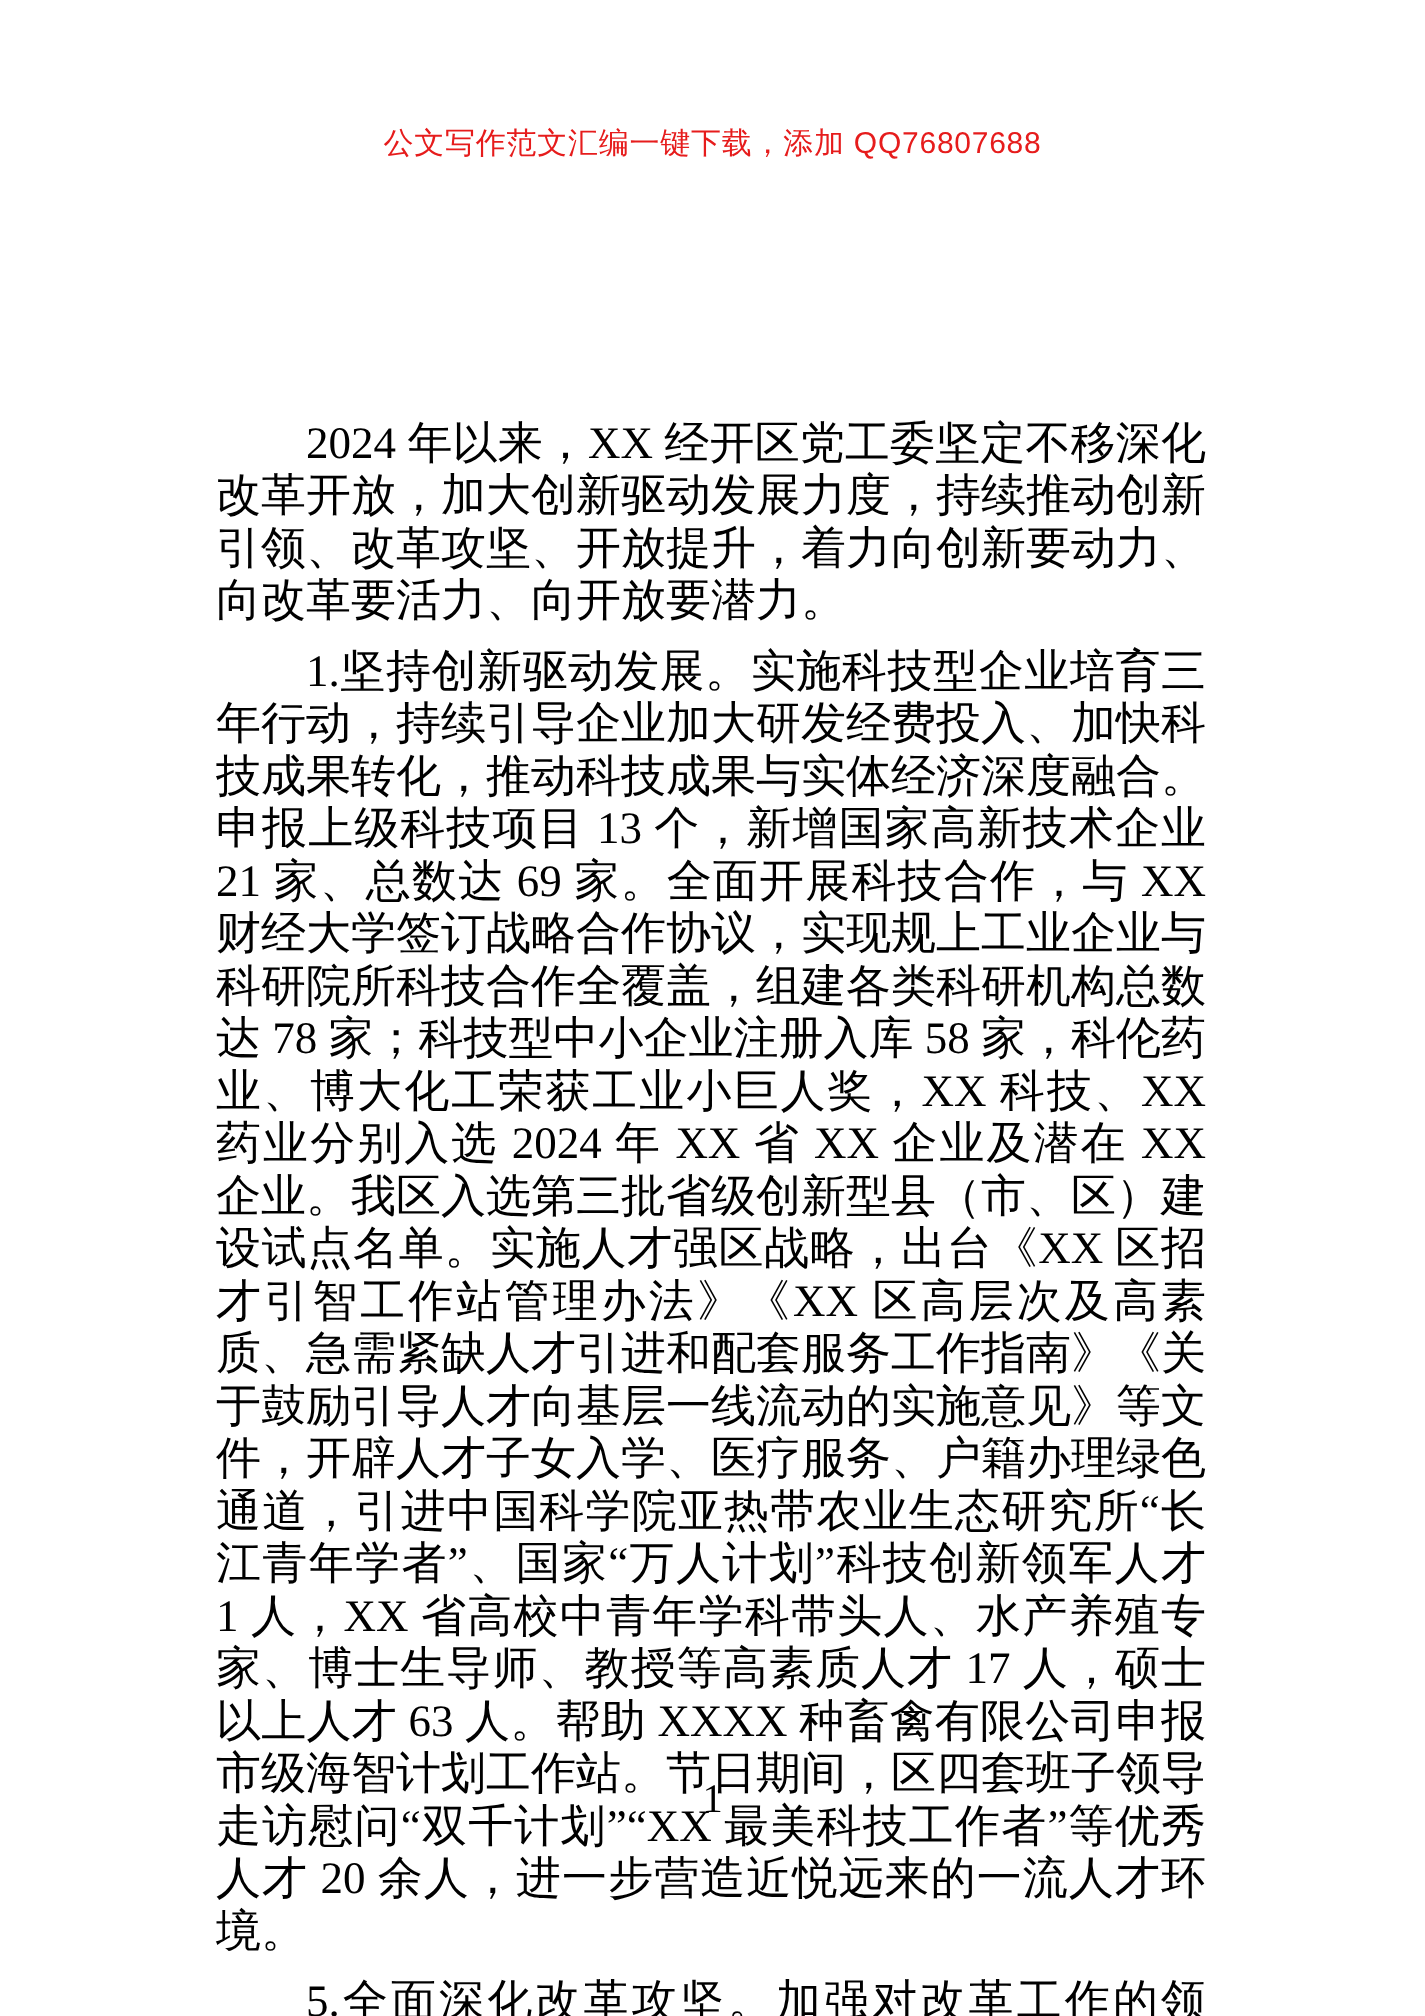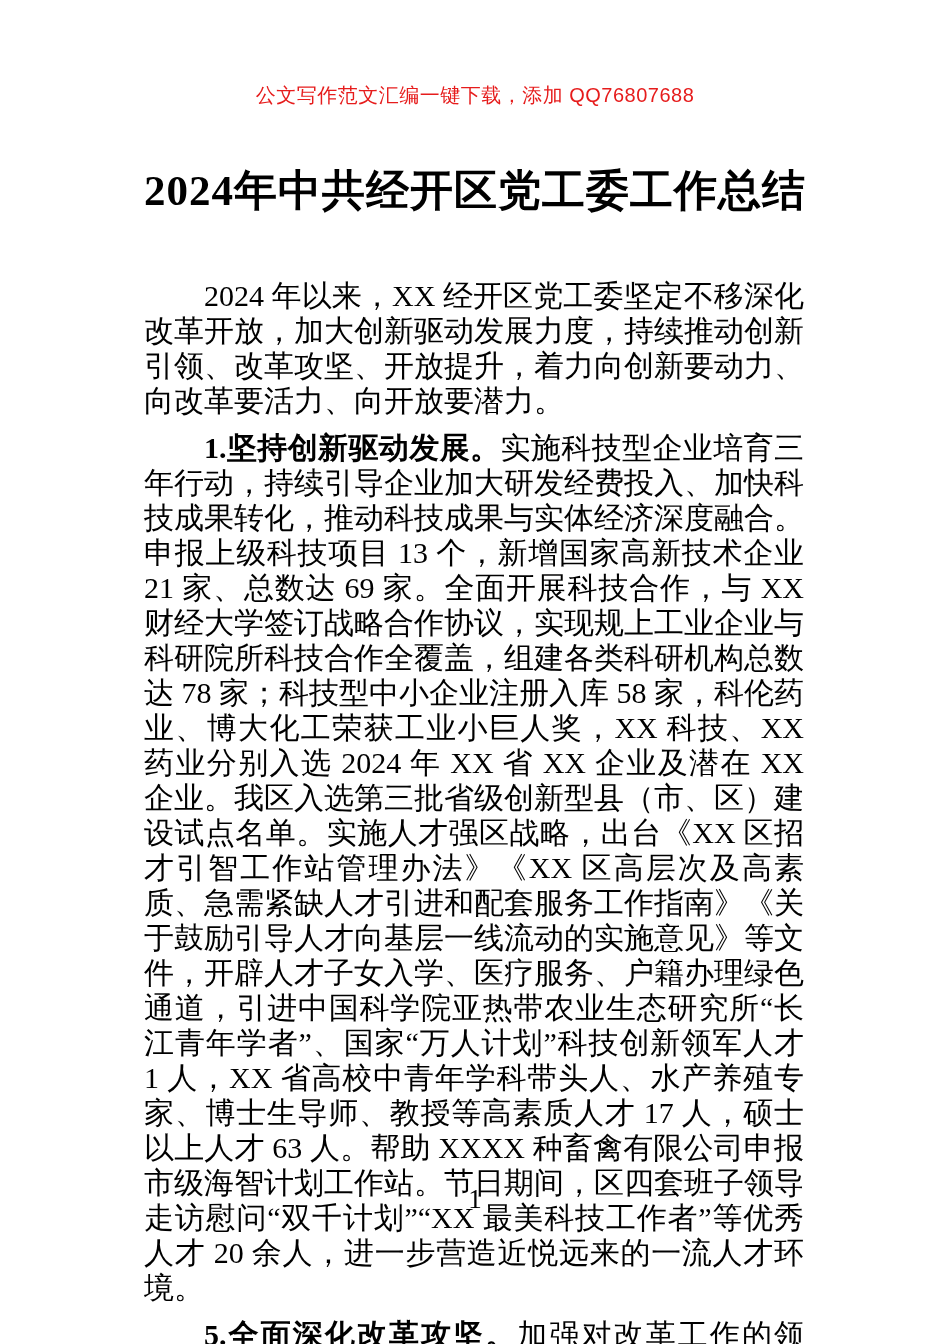--- a/index.html
+++ b/index.html
@@ -47,39 +47,38 @@
     line-height: 35px;
     text-align: justify;
     text-justify: inter-ideograph;
   }
   .para {
     margin: 12px;
     padding: 0;
     text-indent: 2em;
   }
   .lead {
-    font-weight: bold;
+    font-weight: normal;
   }
   .page-number {
     position: absolute;
     top: 1184px;
     left: 0;
     width: 100%;
     text-align: center;
     font-size: 27px;
   }
 </style>
 </head>
 <body>
 
 <div class="page">
 
   <div class="banner">公文写作范文汇编一键下载，添加 QQ76807688</div>
 
-  <h1 class="title">2024年中共经开区党工委工作总结</h1>
 
   <div class="content">
 
     <p class="para"><span>2024 年以来，XX 经开区党工委坚定不移深化改革开放，加大创新驱动发展力度，持续推动创新引领、改革攻坚、开放提升，着力向创新要动力、向改革要活力、向开放要潜力。</span></p>
 
     <p class="para"><b class="lead">1.坚持创新驱动发展。</b><span>实施科技型企业培育三年行动，持续引导企业加大研发经费投入、加快科技成果转化，推动科技成果与实体经济深度融合。申报上级科技项目 13 个，新增国家高新技术企业 21 家、总数达 69 家。全面开展科技合作，与 XX 财经大学签订战略合作协议，实现规上工业企业与科研院所科技合作全覆盖，组建各类科研机构总数达 78 家；科技型中小企业注册入库 58 家，科伦药业、博大化工荣获工业小巨人奖，XX 科技、XX 药业分别入选 2024 年 XX 省 XX 企业及潜在 XX 企业。我区入选第三批省级创新型县（市、区）建设试点名单。实施人才强区战略，出台《XX 区招才引智工作站管理办法》《XX 区高层次及高素质、急需紧缺人才引进和配套服务工作指南》《关于鼓励引导人才向基层一线流动的实施意见》等文件，开辟人才子女入学、医疗服务、户籍办理绿色通道，引进中国科学院亚热带农业生态研究所“长江青年学者”、国家“万人计划”科技创新领军人才 1 人，XX 省高校中青年学科带头人、水产养殖专家、博士生导师、教授等高素质人才 17 人，硕士以上人才 63 人。帮助 XXXX 种畜禽有限公司申报市级海智计划工作站。节日期间，区四套班子领导走访慰问“双千计划”“XX 最美科技工作者”等优秀人才 20 余人，进一步营造近悦远来的一流人才环境。</span></p>
 
     <p class="para"><b class="lead">5.全面深化改革攻坚。</b><span>加强对改革工作的领导，五年</span></p>
 
   </div>

